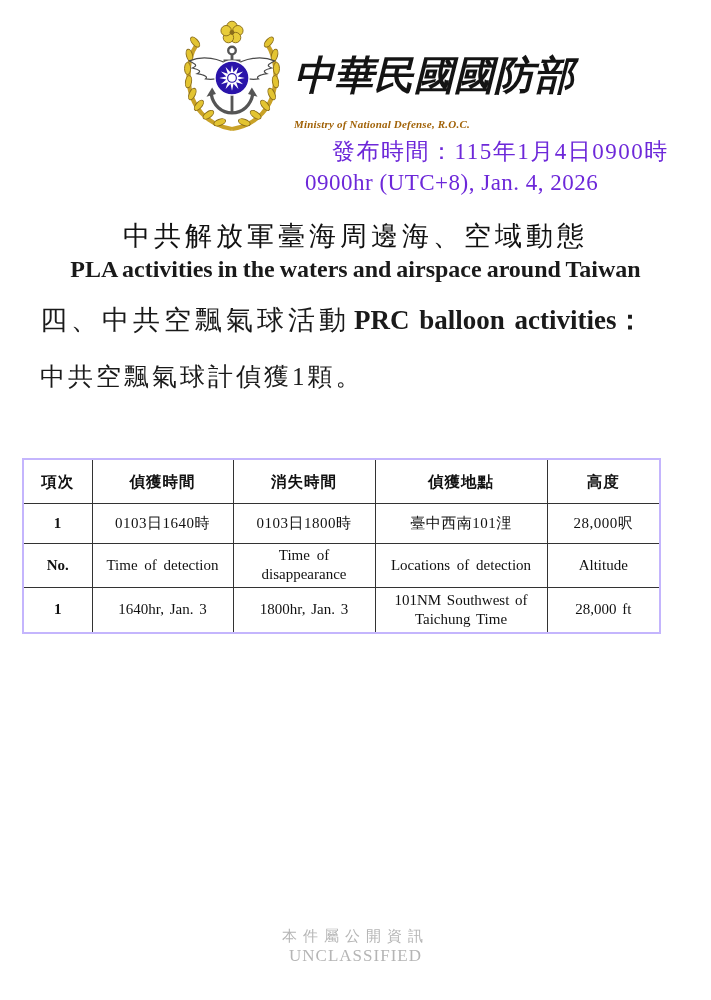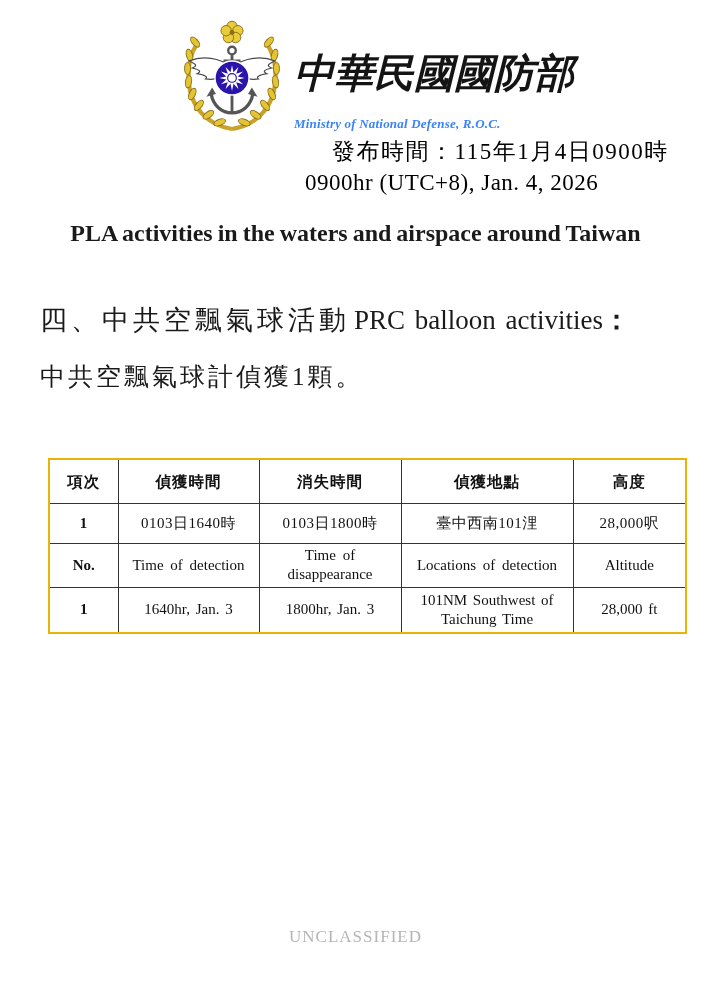--- a/index.html
+++ b/index.html
@@ -11,39 +11,39 @@
     margin:0 auto;
     font-family:"Liberation Serif","DejaVu Serif",serif;
     color:#1a1a1a;
     overflow:hidden;
   }
   
   .masthead { position:absolute; left:180px; top:16px; display:flex; align-items:center;font-style:italic; }
   .emblem { width:104px; height:122px; flex:0 0 auto; }
   .org-block { margin-left:10px; margin-top:29px; }
   .org-zh { font-size:40px; line-height:1.15; font-weight:600; color:#141414; letter-spacing:0px; white-space:nowrap; }
-  .org-en { font-size:13px; font-weight:bold; color:#3b82f6; letter-spacing:0.2px; margin-top:19px; white-space:nowrap; }
+  .org-en { font-size:11px; font-weight:bold; color:#a16207; letter-spacing:0.2px; margin-top:19px; white-space:nowrap; }
   
-  .release { position:absolute; left:305px; top:136px; font-size:23px; line-height:31px; color:#000000; }
+  .release { position:absolute; left:305px; top:136px; font-size:23px; line-height:31px; color:#6d28d9; }
   .release-zh { padding-left:27px; letter-spacing:1.5px; white-space:nowrap; }
   .release-en { letter-spacing:0.5px; white-space:nowrap; }
   
   .doc-title { position:absolute; left:0; top:218px; width:711px; text-align:center; }
   .doc-title-zh { font-size:27px; letter-spacing:4px; color:#111; white-space:nowrap; }
   .doc-title-en { font-size:24px; font-weight:bold; letter-spacing:0px; word-spacing:-1px; margin-top:2px; white-space:nowrap; }
   
   .section-heading { position:absolute; left:40px; top:302px; font-size:27px; white-space:nowrap; }
   .sec-zh { letter-spacing:4px; }
-  .sec-en { font-weight:normal; margin-left:4px; word-spacing:3px;margin-top:39px; }
+  .sec-en { font-weight:bold; margin-left:4px; word-spacing:3px;margin-top:39px; }
   .sec-colon { font-weight:bold; }
   
   .body-zh { position:absolute; left:40px; top:360px; font-size:25px; letter-spacing:3px; white-space:nowrap; }
   .body-en { position:absolute; left:38px; top:416px; font-size:26px; word-spacing:4px; white-space:nowrap; }
   
-  table.activity { position:absolute; left:48px; top:458px; width:637px; border-collapse:collapse; table-layout:fixed; border:2px solid #eab308; }
+  table.activity { position:absolute; left:22px; top:458px; width:637px; border-collapse:collapse; table-layout:fixed; border:2px solid #c4b5fd; }
   table.activity td { border:1px solid #333; text-align:center; vertical-align:middle; padding:2px 4px; font-size:15px; line-height:1.25; color:#111; }
   col.c1 { width:69px; } col.c2 { width:141px; } col.c3 { width:142px; } col.c4 { width:172px; } col.c5 { width:113px; }
   tr.r-zh-head { height:44px; } tr.r-zh-head td { font-weight:bold; font-size:15.5px; letter-spacing:1px; }
   tr.r-zh-data { height:40px; } tr.r-zh-data td { letter-spacing:0.5px; }
   tr.r-en-head { height:44px;padding-left:48px; } tr.r-en-head td { word-spacing:3px; }
   tr.r-en-data { height:46px; } tr.r-en-data td { word-spacing:2px; }
   td.first-col { font-weight:bold; }
   
   .footer { position:absolute; left:0; top:927px; width:711px; text-align:center; color:#b5b5b5; }
   .footer-zh { font-size:15px; letter-spacing:6px; }
@@ -117,20 +117,21 @@
       <div class="org-en">Ministry of National Defense, R.O.C.</div>
     </div>
   </div>
 
   <div class="release">
     <div class="release-zh">發布時間：115年1月4日0900時</div>
     <div class="release-en">0900hr (UTC+8), Jan. 4, 2026</div>
   </div>
 
   <div class="doc-title">
+    <div class="doc-title-zh">中共解放軍臺海周邊海、空域動態</div>
     <div class="doc-title-en">PLA activities in the waters and airspace around Taiwan</div>
   </div>
 
   <div class="section-heading"><span class="sec-zh">四、中共空飄氣球活動</span><span class="sec-en">PRC balloon activities</span><span class="sec-colon">：</span></div>
 
   <p class="body-zh">中共空飄氣球計偵獲1顆。</p>
 
   <table class="activity">
     <colgroup>
         <col class="c1">
@@ -165,16 +166,17 @@
         <td class="first-col">1</td>
         <td>1640hr, Jan. 3</td>
         <td>1800hr, Jan. 3</td>
         <td>101NM Southwest of Taichung Time</td>
         <td>28,000 ft</td>
       </tr>
     </tbody>
   </table>
 
   <div class="footer">
+    <div class="footer-zh">本件屬公開資訊</div>
     <div class="footer-en">UNCLASSIFIED</div>
   </div>
 
 </div>
 
 </body></html>

